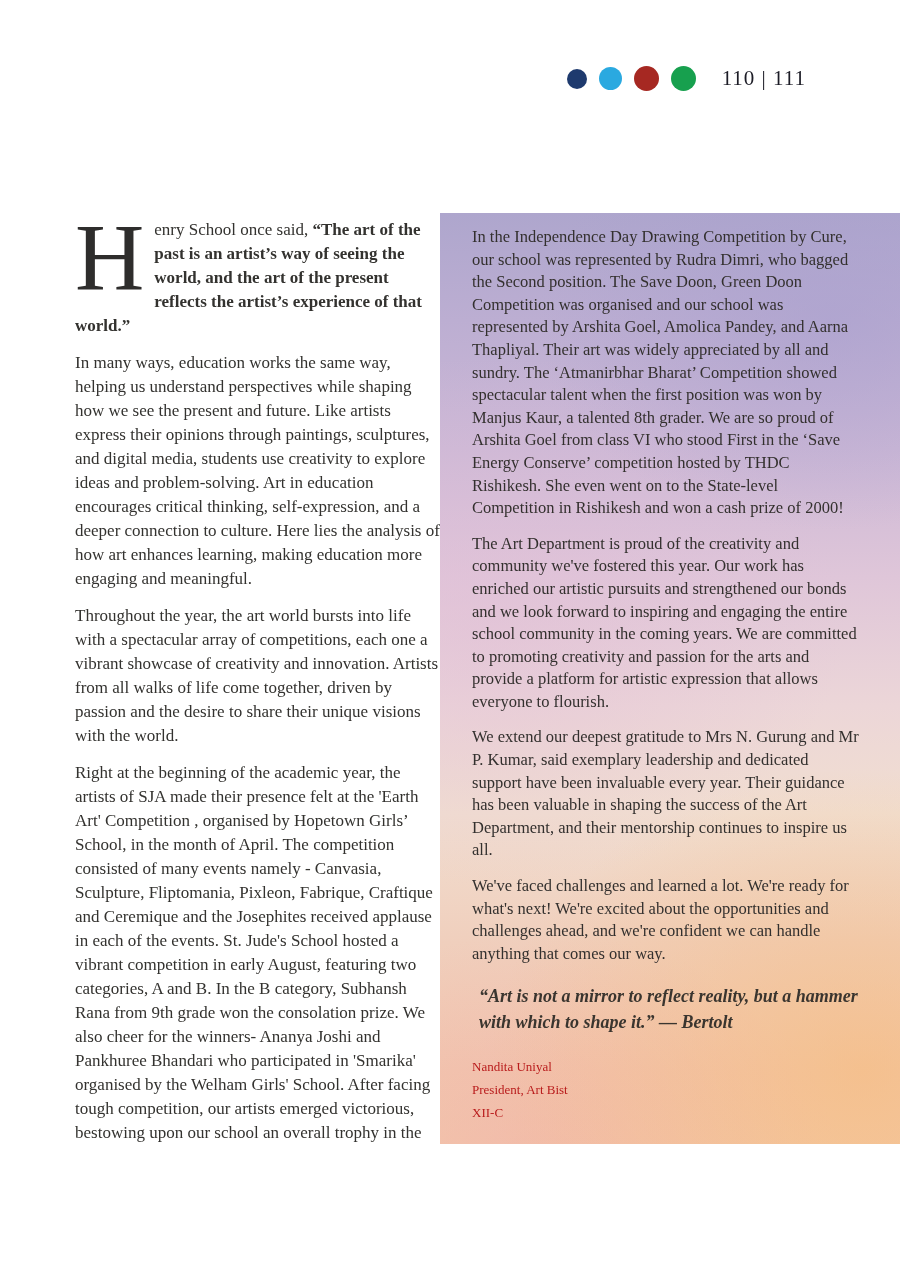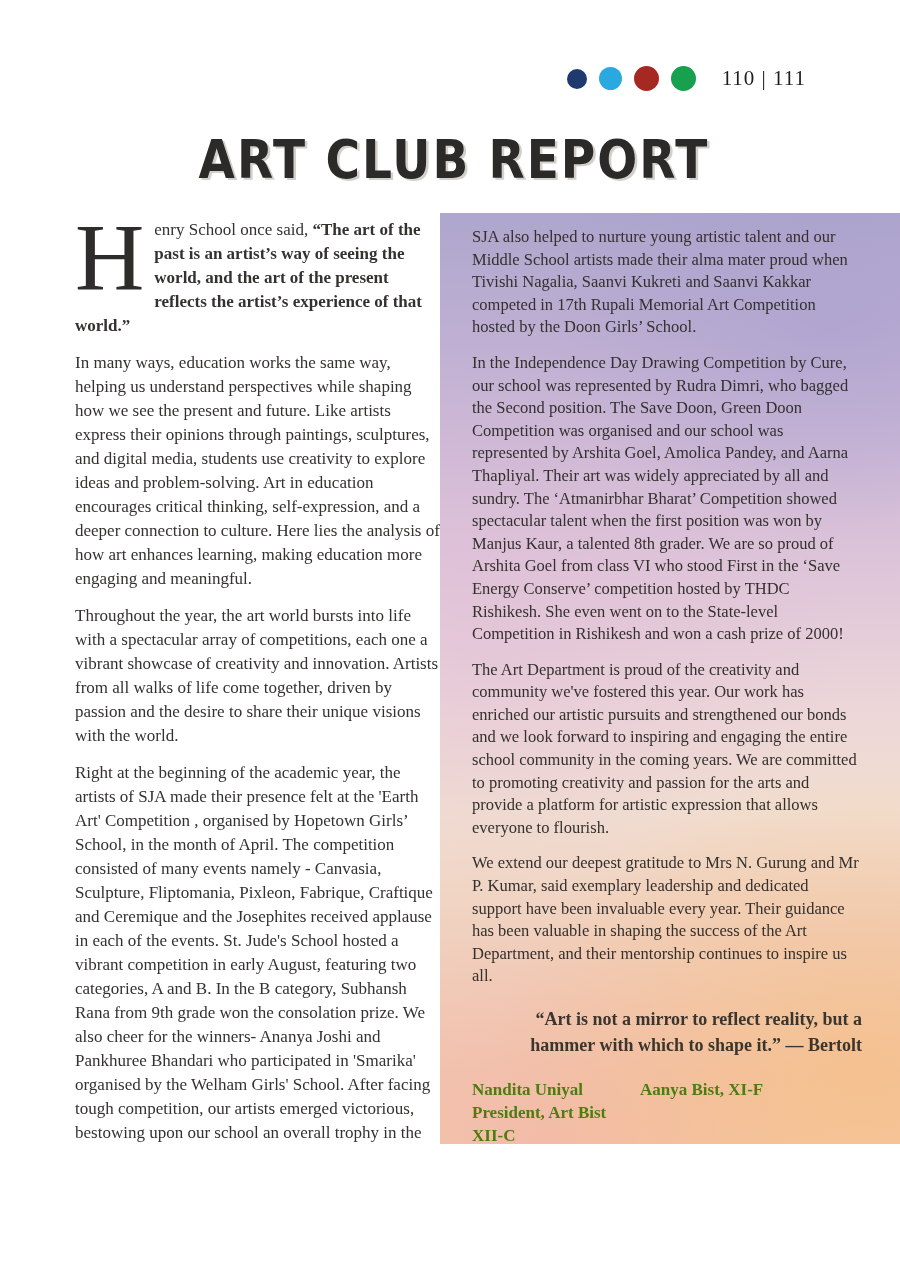--- a/index.html
+++ b/index.html
@@ -63,69 +63,65 @@
     font-size:16.5px; line-height:22.6px; color:#33302e;
   }
   p.para { margin:0 0 13px 0; }
   .dropcap {
     float:left; font-size:96px; line-height:72px; padding:4px 10px 0 0;
     color:#2e2d2c; font-family:"Liberation Serif", serif;
   }
   .bold-italic { font-weight:bold; }
 
   .closing-quote {
-    margin:18px 0 20px 7px; font-weight:bold; 
-    font-size:18px; line-height:26px; color:#3a352f;text-align:right;
+    margin:18px 0 20px 7px; font-weight:bold; font-style:italic;
+    font-size:18px; line-height:26px; color:#3a352f;
   }
-  .signatures { display:flex; font-weight:bold; font-size:17px; line-height:23px; color:#4d7c0f; }
+  .signatures { display:flex; font-weight:normal; font-size:13px; line-height:23px; color:#b91c1c; }
   .sig-col1 { width:168px; }
   .sig-col2 { flex:1; }
   .sig-line { margin:0; }
 </style>
 </head>
 <body>
 
 <div class="page">
 
   <div class="folio-row">
     <span class="dot d1" style="background: rgb(30, 58, 110);"></span>
     <span class="dot d2" style="background: rgb(42, 169, 224);"></span>
     <span class="dot d3" style="background: rgb(166, 40, 34);"></span>
     <span class="dot d4" style="background: rgb(23, 160, 78);"></span>
     <span class="folio">110 | 111</span>
   </div>
 
-  <div class="band">
-    <div class="band-title">ART CLUB REPORT</div>
-  </div>
 
   <div class="right-panel"></div>
 
   <div class="left-col">
     <p class="para">
       <span class="dropcap">H</span><span>enry School once said, </span><span class="bold-italic">“The art of the past is an artist’s way of seeing the world, and the art of the present reflects the artist’s experience of that world.”</span>
     </p>
     <p class="para">In many ways, education works the same way, helping us understand perspectives while shaping how we see the present and future. Like artists express their opinions through paintings, sculptures, and digital media, students use creativity to explore ideas and problem-solving. Art in education encourages critical thinking, self-expression, and a deeper connection to culture. Here lies the analysis of how art enhances learning, making education more engaging and meaningful.</p>
     <p class="para">Throughout the year, the art world bursts into life with a spectacular array of competitions, each one a vibrant showcase of creativity and innovation. Artists from all walks of life come together, driven by passion and the desire to share their unique visions with the world.</p>
     <p class="para">Right at the beginning of the academic year, the artists of SJA made their presence felt at the 'Earth Art' Competition , organised by Hopetown Girls’ School, in the month of April. The competition consisted of many events namely - Canvasia, Sculpture, Fliptomania, Pixleon, Fabrique, Craftique and Ceremique and the Josephites received applause in each of the events. St. Jude's School hosted a vibrant competition in early August, featuring two categories, A and B. In the B category, Subhansh Rana from 9th grade won the consolation prize. We also cheer for the winners- Ananya Joshi and Pankhuree Bhandari who participated in 'Smarika' organised by the Welham Girls' School. After facing tough competition, our artists emerged victorious, bestowing upon our school an overall trophy in the art category.  At the prestigious Milestone event, our school made a strong impression with the team name "Juuls." In the Chiaroscuro category, Pankhuree Bhandari bagged  the Second  position while in the Bellagio category, our school was represented by Araina Arora and Nandita Uniyal.</p>
   </div>
 
   <div class="right-col">
-    <p class="para">SJA also helped to nurture young artistic talent and our Middle School artists made their alma mater proud when Tivishi Nagalia, Saanvi Kukreti and Saanvi Kakkar competed in 17th Rupali Memorial Art Competition hosted by the Doon Girls’ School.</p>
     <p class="para">In the Independence Day Drawing Competition by Cure, our school was represented by Rudra Dimri, who bagged the Second position. The Save Doon, Green Doon Competition was organised and our school was represented by Arshita Goel, Amolica Pandey, and Aarna Thapliyal. Their art was widely appreciated by all and sundry. The ‘Atmanirbhar Bharat’ Competition showed spectacular talent when the first position was won by Manjus Kaur, a talented 8th grader. We are so proud of Arshita Goel from class VI who stood First in the ‘Save Energy Conserve’ competition hosted by THDC Rishikesh. She even went on to the State-level Competition in Rishikesh and won a cash prize of 2000!</p>
     <p class="para">The Art Department is proud of the creativity and community we've fostered this year. Our work has enriched our artistic pursuits and strengthened our bonds and we look forward to inspiring and engaging the entire school community in the coming years. We are committed to promoting creativity and passion for the arts and provide a platform for artistic expression that allows everyone to flourish.</p>
     <p class="para">We extend our deepest gratitude to Mrs N. Gurung and Mr P. Kumar, said exemplary leadership and dedicated support have been invaluable every year. Their guidance has been valuable in shaping the success of the Art Department, and their mentorship continues to inspire us all.</p>
+    <p class="para">We've faced challenges and learned a lot. We're ready for what's next! We're excited about the opportunities and challenges ahead, and we're confident we can handle anything that comes our way.</p>
 
     <p class="closing-quote">“Art is not a mirror to reflect reality, but a hammer with which to shape it.” — Bertolt</p>
 
     <div class="signatures">
       <div class="sig-col1">
         <p class="sig-line">Nandita Uniyal</p>
         <p class="sig-line">President, Art Bist</p>
         <p class="sig-line">XII-C</p>
       </div>
       <div class="sig-col2">
-        <p class="sig-line">Aanya Bist, XI-F</p>
       </div>
     </div>
   </div>
 
 </div>
 
 </body></html>

